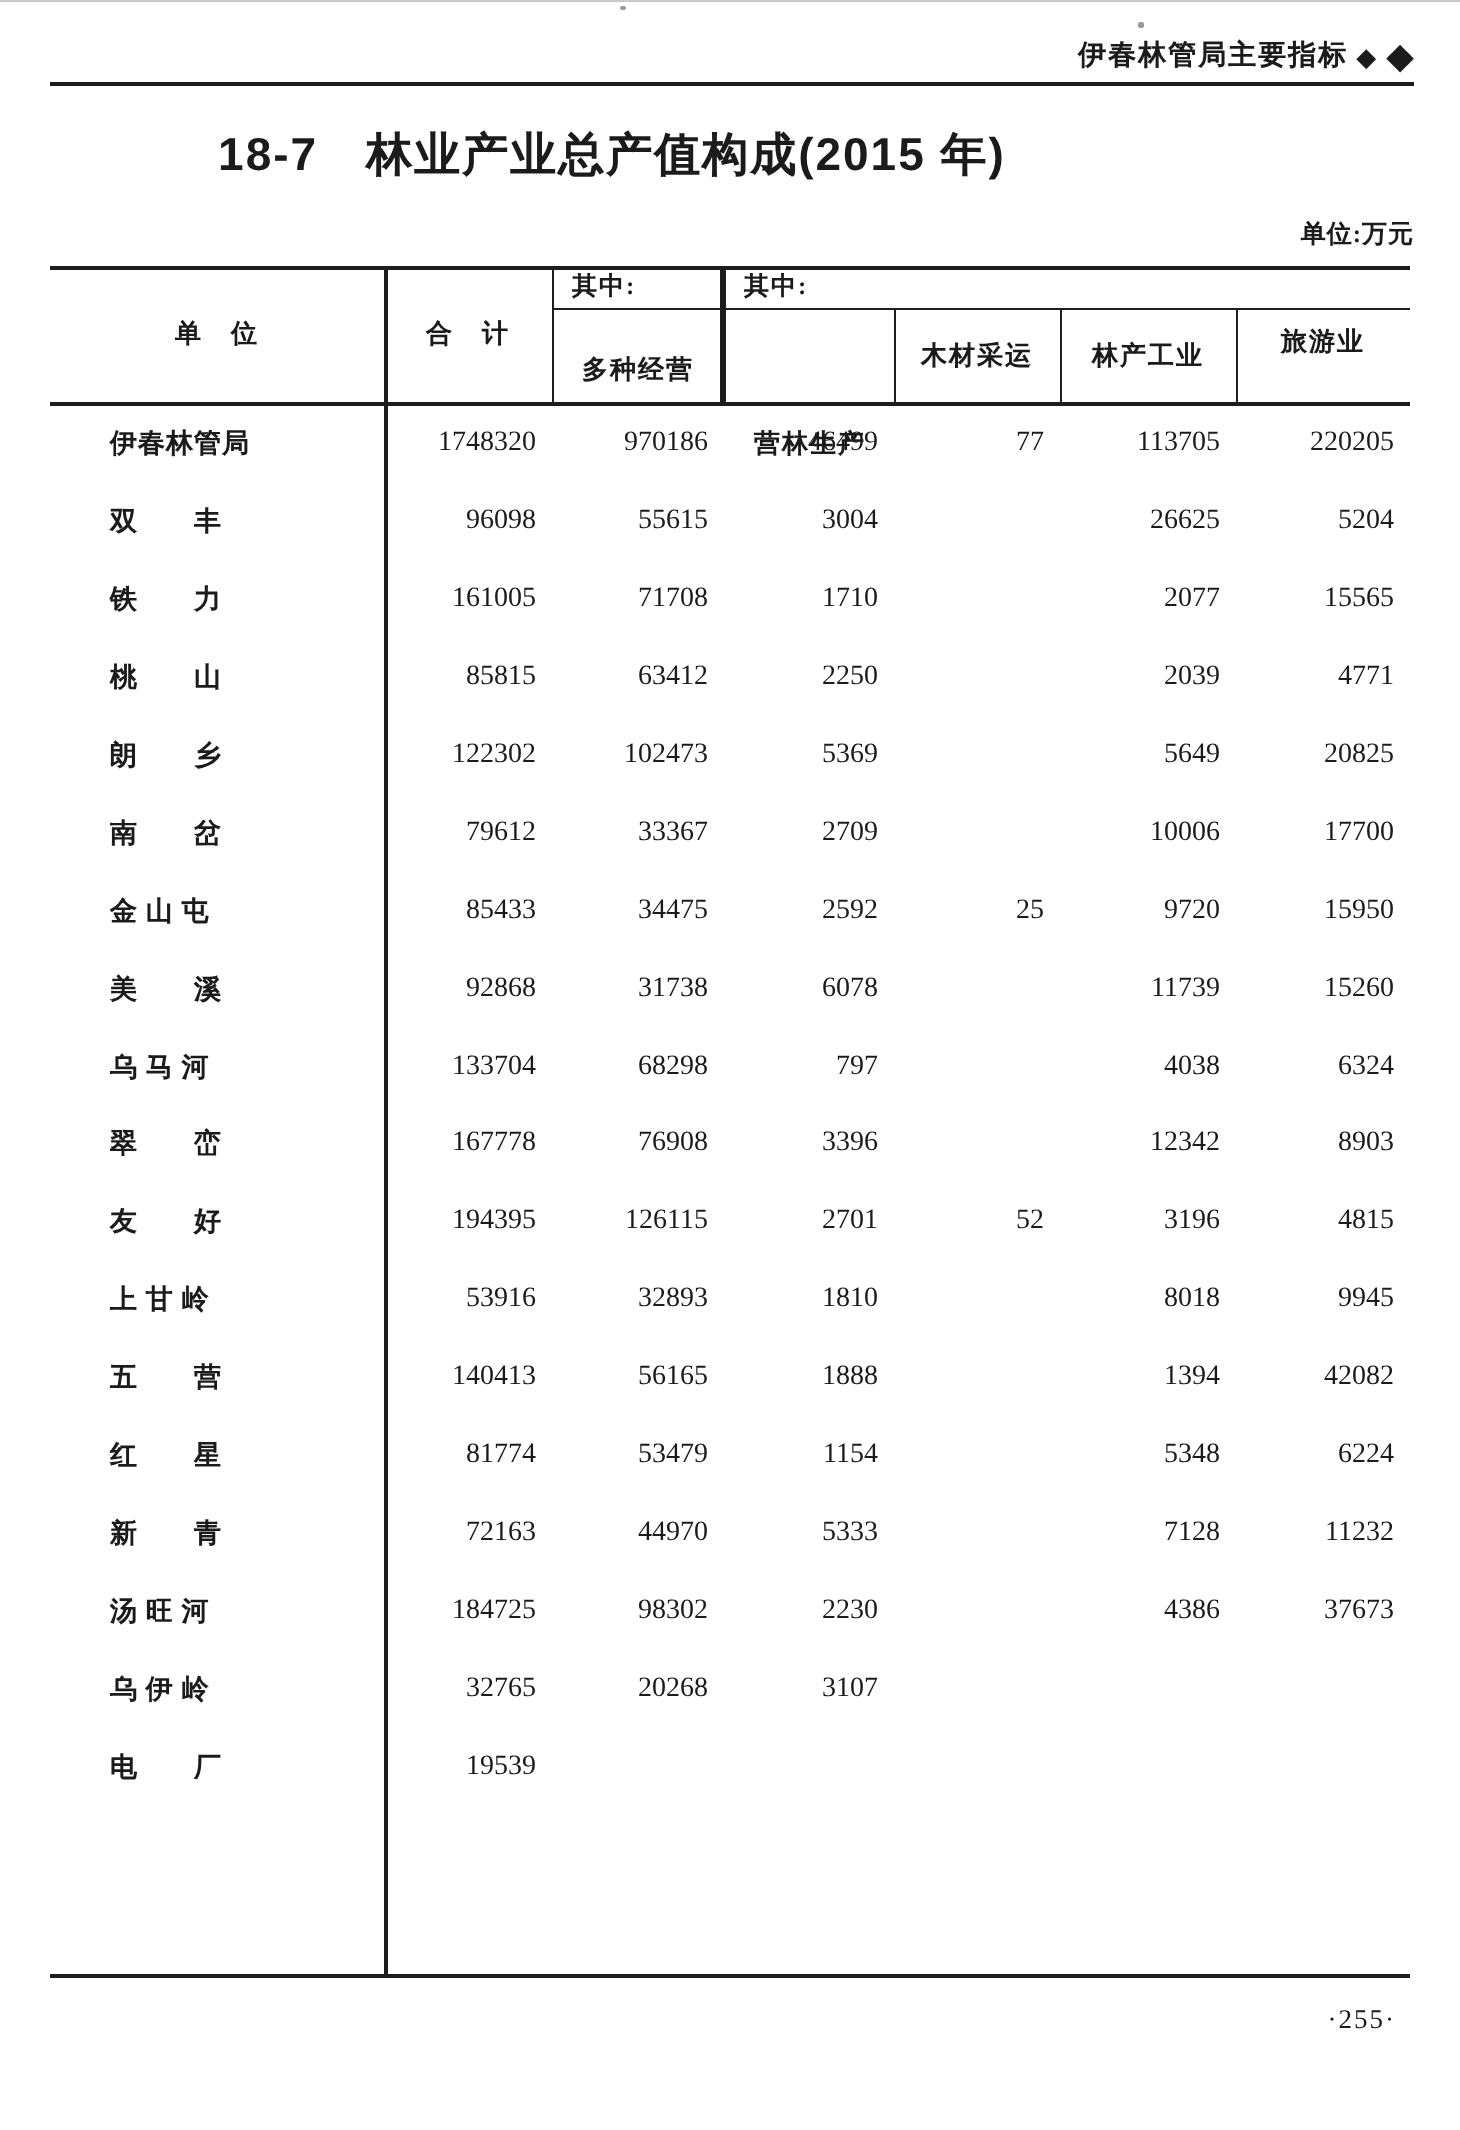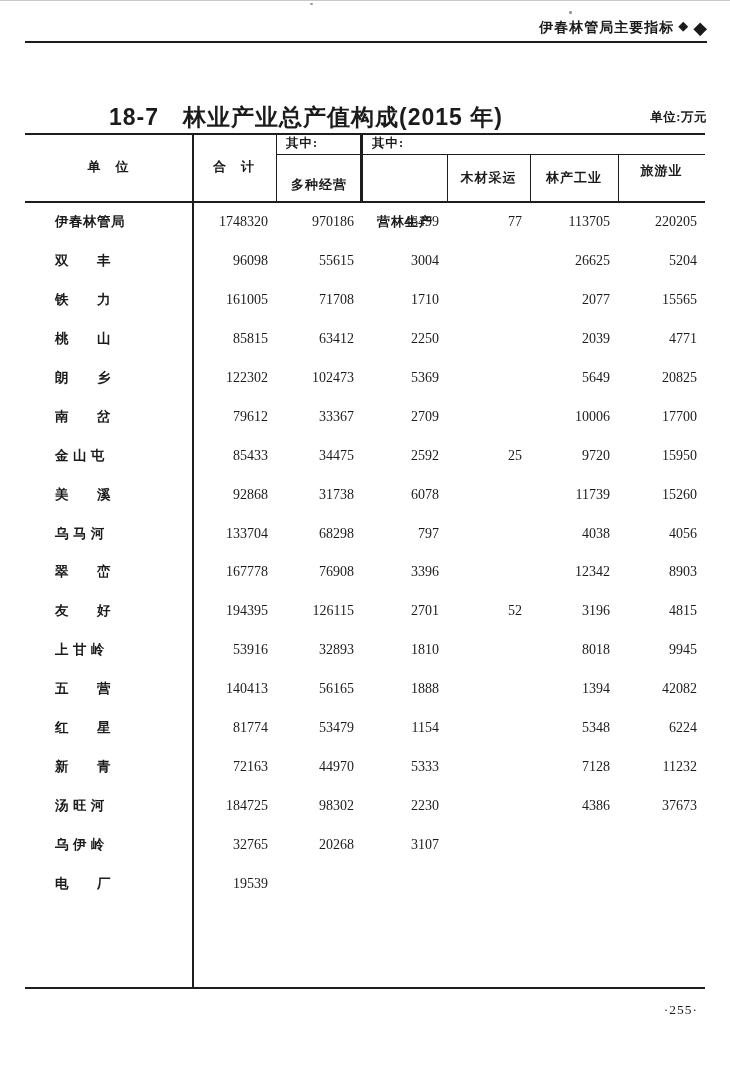--- a/index.html
+++ b/index.html
@@ -9,31 +9,31 @@
     overflow:hidden;margin:0 auto;
   }
   .page::before{content:"";position:absolute;top:0;left:0;width:730px;height:1px;background:#c9c9c9;}
   .speck{position:absolute;background:#9a9a9a;border-radius:1px;}
 
   
   .running-header{
     position:absolute;top:19px;right:22px;
     font-family:"Liberation Sans","DejaVu Sans",sans-serif;
     font-weight:bold;font-size:14px;letter-spacing:1px;
-    display:flex;align-items:flex-start;gap:4px;
+    display:flex;align-items:center;gap:4px;
   }
   .diamond-small{font-size:13px;line-height:1;}
   .diamond-large{font-size:18px;line-height:1;}
   .header-rule{position:absolute;top:41px;left:25px;width:682px;height:2px;background:#1c1c1c;}
 
   
   .doc-title{
     position:absolute;top:62px;left:0;width:612px;text-align:center;
     font-family:"Liberation Sans","DejaVu Sans",sans-serif;
-    font-weight:bold;font-size:23px;letter-spacing:1px;margin-top:40px;
+    font-weight:bold;font-size:23px;letter-spacing:1px;
   }
   .unit-note{
     position:absolute;top:109px;right:23px;
     font-size:12.5px;font-weight:bold;letter-spacing:.5px;
   }
 
   
   .hline,.vline{position:absolute;background:#1d1d1d;}
   .line-table-top{top:133px;left:25px;width:680px;height:2px;}
   .line-subheader{top:154px;left:276px;width:429px;height:1px;}
@@ -188,21 +188,21 @@
       <div class="cell-num">11739</div>
       <div class="cell-num">15260</div>
     </div>
       <div class="trow">
       <div class="cell-name">乌 马 河</div>
       <div class="cell-num">133704</div>
       <div class="cell-num">68298</div>
       <div class="cell-num">797</div>
       <div class="cell-num"></div>
       <div class="cell-num">4038</div>
-      <div class="cell-num">4056</div>
+      <div class="cell-num">6324</div>
     </div>
       <div class="trow">
       <div class="cell-name">翠　　峦</div>
       <div class="cell-num">167778</div>
       <div class="cell-num">76908</div>
       <div class="cell-num">3396</div>
       <div class="cell-num"></div>
       <div class="cell-num">12342</div>
       <div class="cell-num">8903</div>
     </div>

